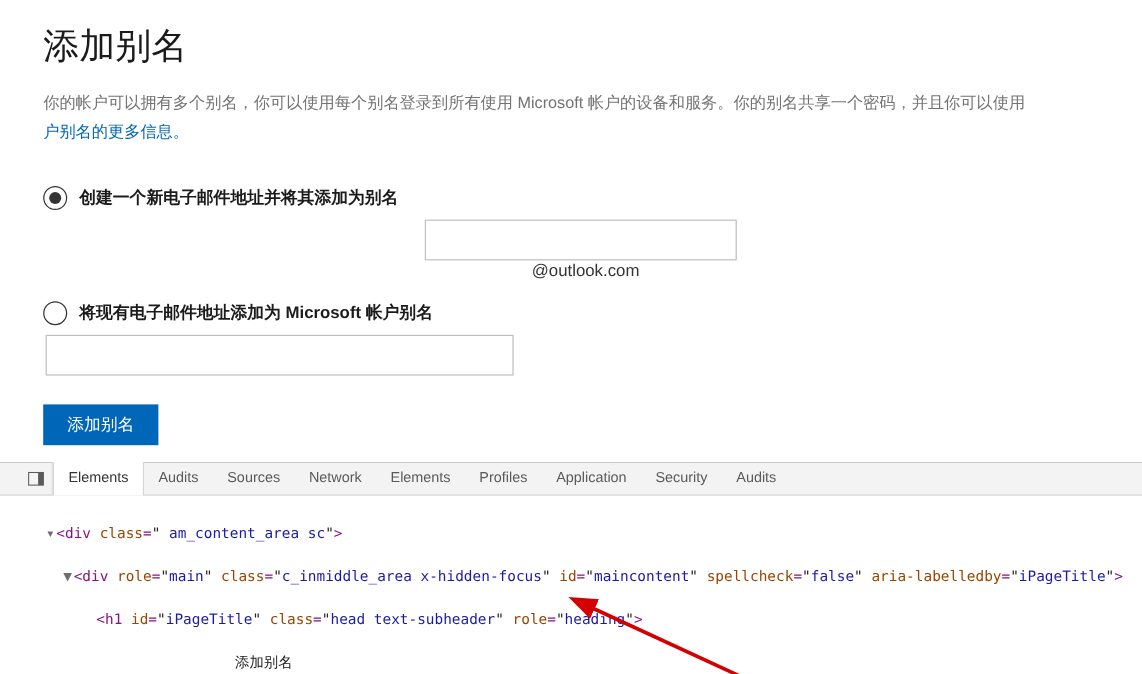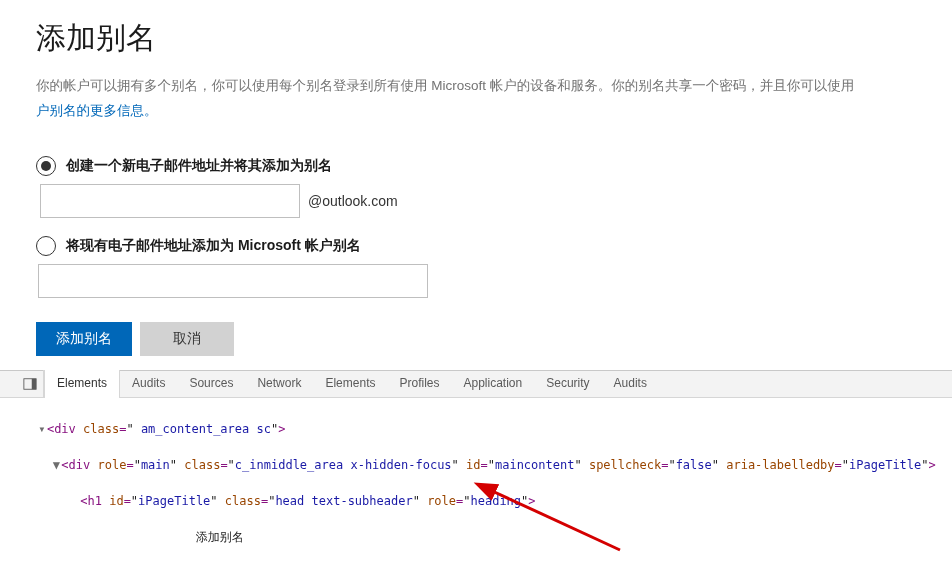--- a/index.html
+++ b/index.html
@@ -58,21 +58,22 @@
     }
     .radio-inner.empty { background: transparent; }
     .radio-label {
       font-size: 14px;
       font-weight: 700;
       color: #1b1b1b;
     }
     .input-row {
       display: flex;
       align-items: center;
-      margin: 8px 0 18px 4px;
+      margin: 8px 0 18px 16px;
+      flex-direction: column;
     }
     .text-input {
       width: 260px;
       height: 34px;
       border: 1px solid #bfbfbf;
       padding: 4px 8px;
       font-size: 14px;
       background: #fff;
     }
     .domain-suffix {
@@ -197,21 +198,20 @@
   <div class="radio-row">
     <span class="radio-outer">
         <span class="radio-inner empty"></span>
       </span>
     <span class="radio-label">将现有电子邮件地址添加为 Microsoft 帐户别名</span>
   </div>
   <input class="wide-input" type="text" value="" style="">
 
   <div class="button-row">
     <button class="btn btn-primary">添加别名</button>
-    <button class="btn btn-secondary">取消</button>
   </div>
 </div>
 
 <div class="devtools">
   <div class="tabbar">
     <div class="dock-icon">
       <svg viewBox="0 0 16 16">
           <rect x="1" y="2" width="14" height="12" fill="none" stroke="#5a5a5a" stroke-width="1"></rect>
           <rect x="10" y="2" width="5" height="12" fill="#5a5a5a"></rect>
         </svg>

